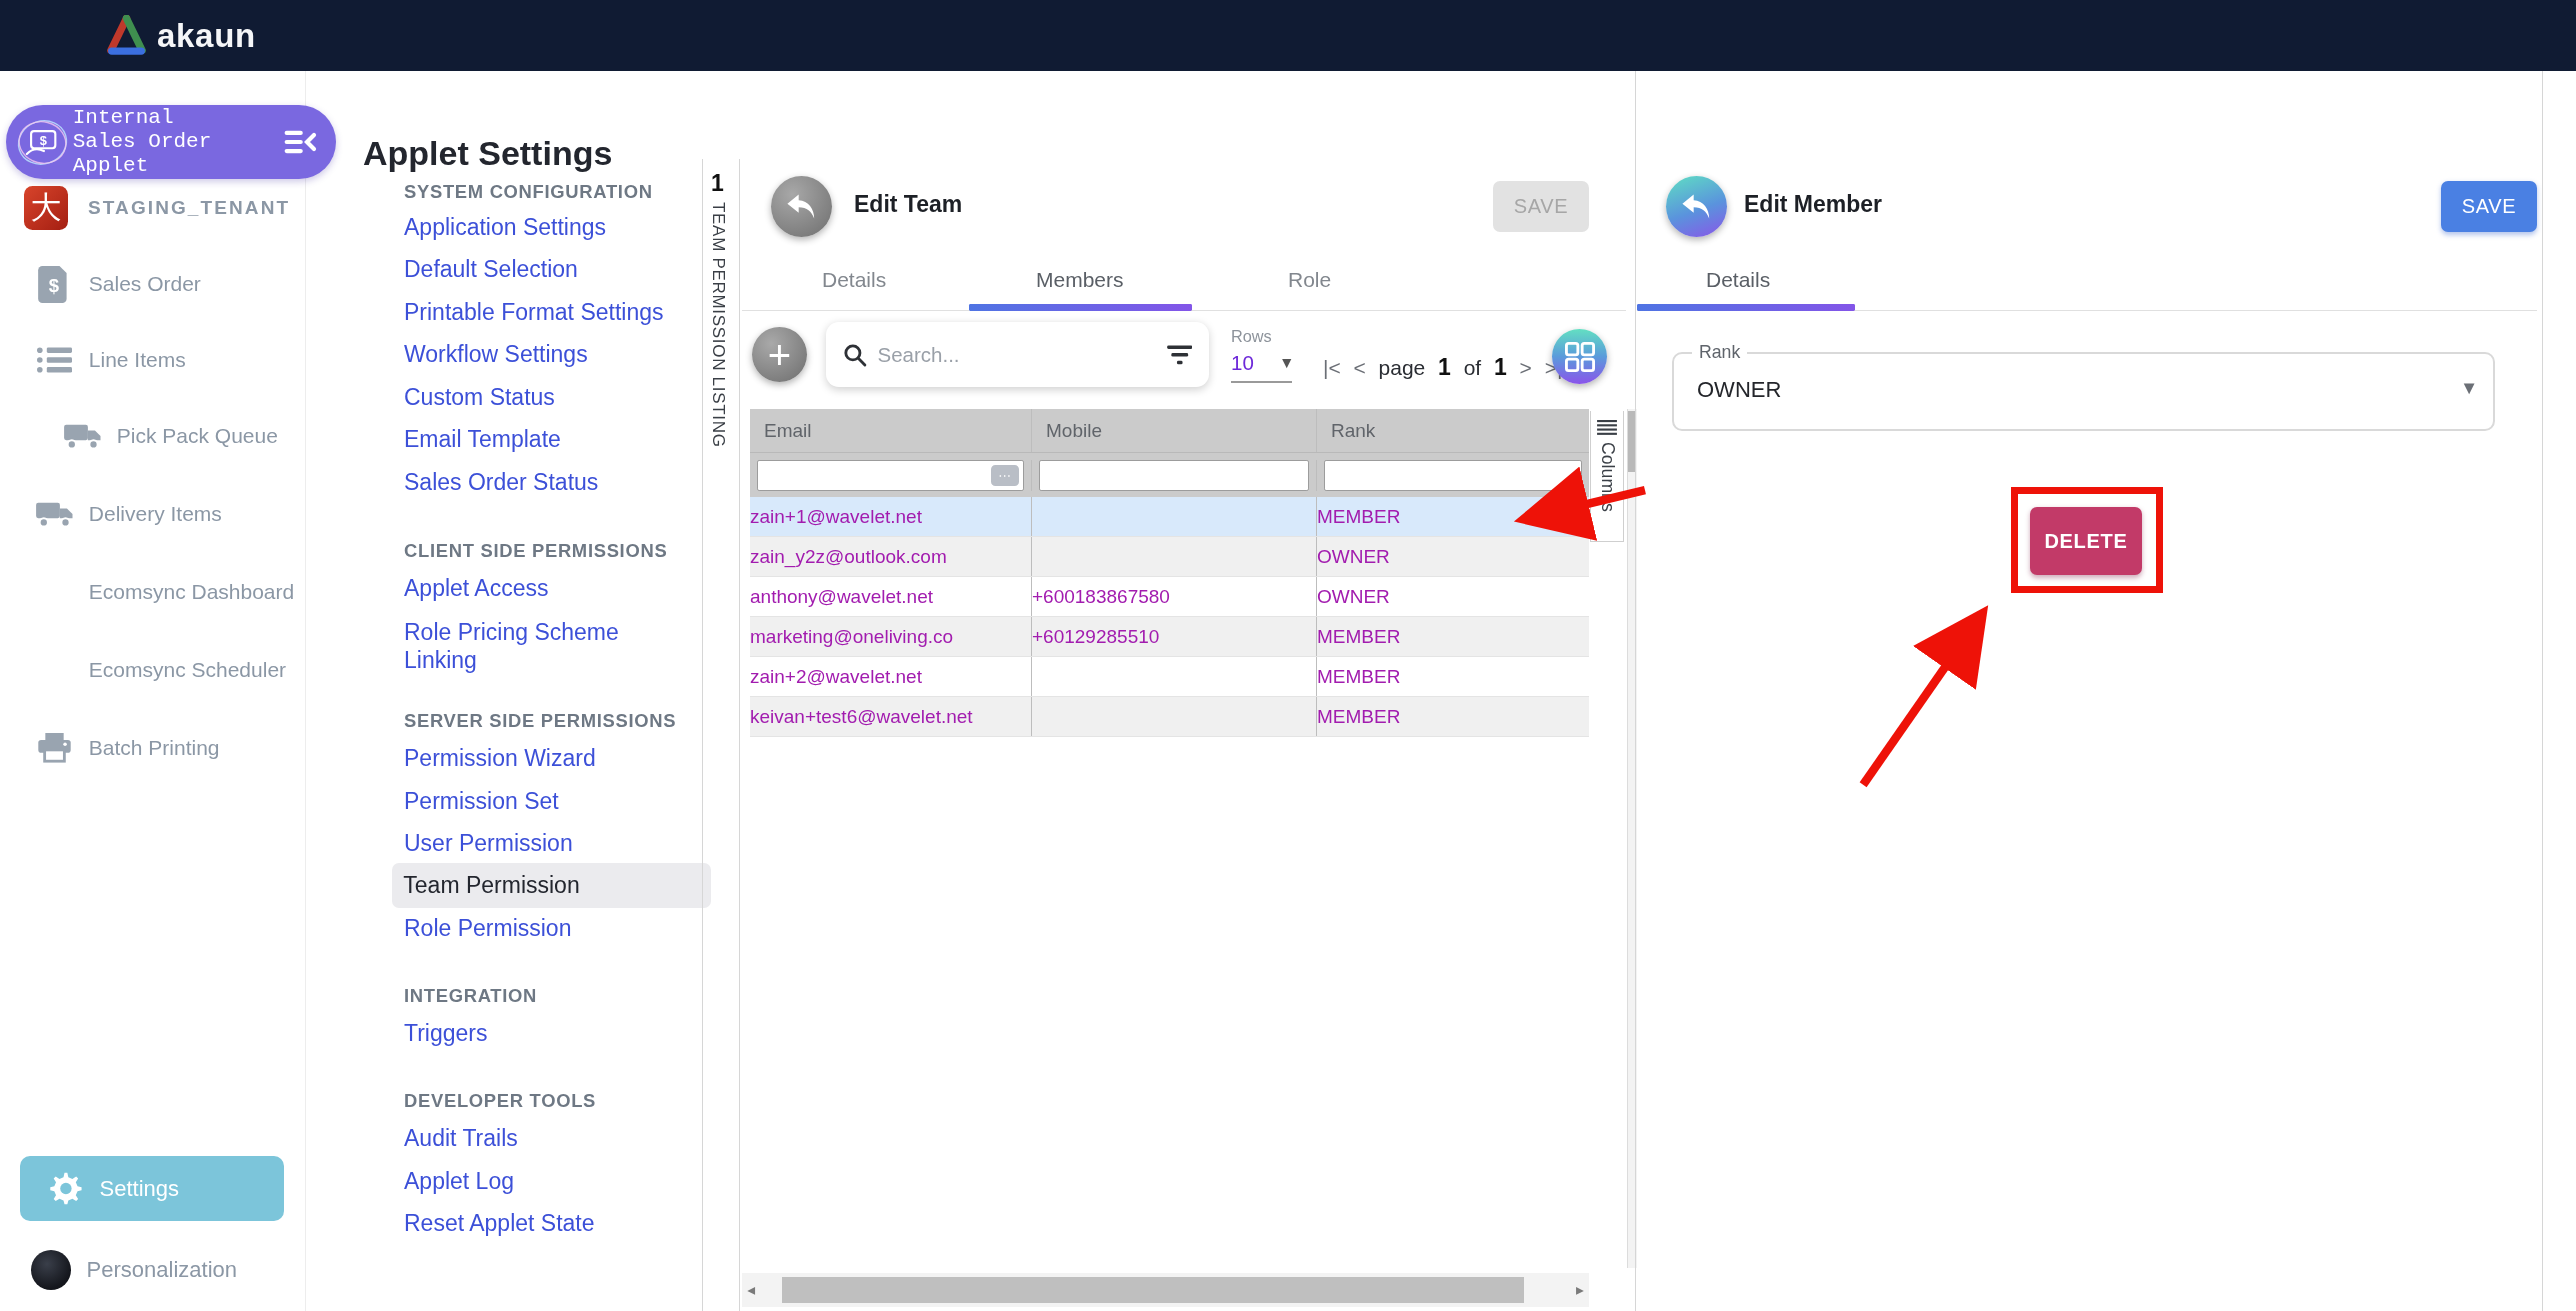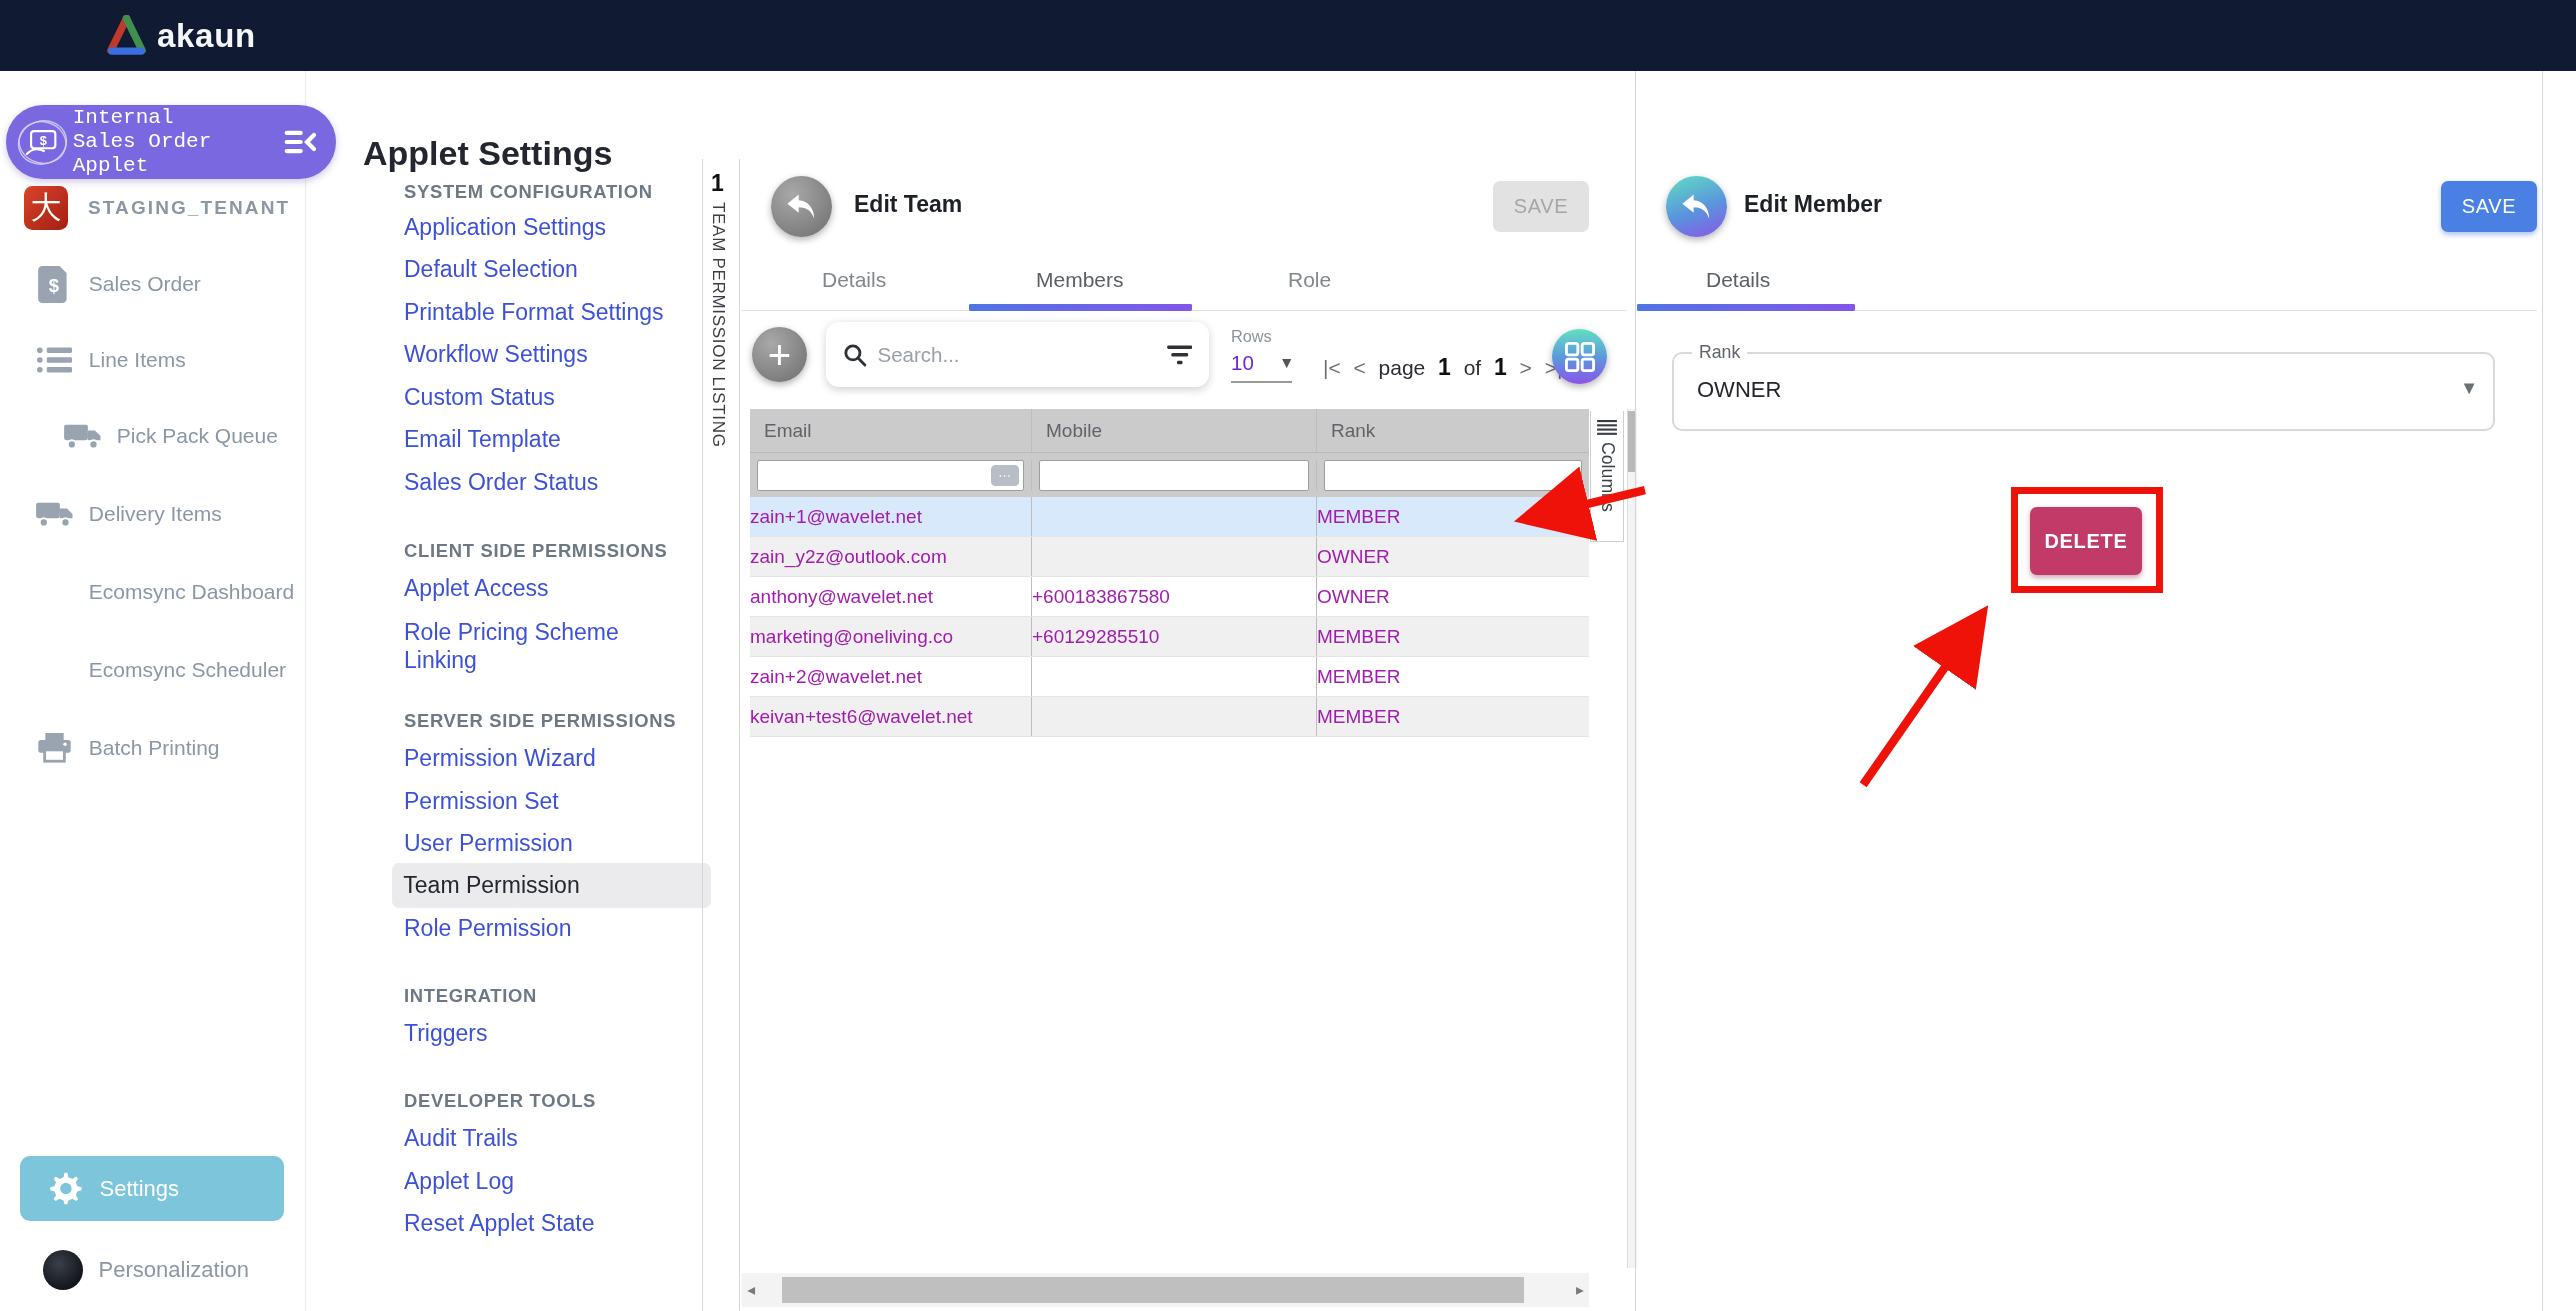--- a/index.html
+++ b/index.html
@@ -18,21 +18,21 @@
   .applet-title{font-size:21px;line-height:24px;font-weight:500;margin-left:0;width:170px;font-family:Liberation Mono, monospace;}
   .collapse-btn{margin-left:auto;margin-right:18.4px;display:flex;align-items:center;}
   .side-item{position:absolute;left:0;width:306px;height:50px;display:flex;align-items:center;color:#8b97a5;font-size:21px;}
   .side-item .ic{width:43px;display:flex;justify-content:center;margin-left:33px;margin-right:12.8px;flex:0 0 auto;}
   .side-item.noicon .ic{visibility:hidden;}
   .tenant-ic{width:44px;height:44px;border-radius:8.5px;background:linear-gradient(135deg,#d8442b,#a41f12);color:#fff;font-size:31px;display:flex;align-items:center;justify-content:center;margin-left:24px;margin-right:20px;}
   .tenant-label{font-size:19px;font-weight:bold;letter-spacing:2.1px;color:#8b97a5;}
   .settings-pill{position:absolute;left:20px;top:1085px;width:264px;height:65px;background:#7cc5da;border-radius:10px;display:flex;align-items:center;color:#fff;font-size:22px;}
   .settings-pill .ic{margin-left:25.5px;margin-right:17px;display:flex;}
   .avatar{width:40px;height:40px;border-radius:50%;background:radial-gradient(circle at 40% 35%,#3a3f4a,#14161c 70%);margin-left:31px;margin-right:15.6px;flex:0 0 auto;}
-  .personalization{position:absolute;left:12px;top:1173px;width:302px;height:51px;display:flex;align-items:center;color:#8b97a5;font-size:22px;}
+  .personalization{position:absolute;left:0;top:1173px;width:302px;height:51px;display:flex;align-items:center;color:#8b97a5;font-size:22px;}
 
   
   .page-title{position:absolute;left:363px;top:94px;font-size:34px;font-weight:bold;color:#23262e;margin-top:40px;}
   .menu-header{font-size:18.4px;font-weight:bold;color:#6e7884;letter-spacing:0.7px;margin:0;position:absolute;left:0;}
   .menu-link{font-size:23px;color:#3c50d8;position:absolute;left:0;cursor:pointer;}
   .menu-selected{position:absolute;left:-11.3px;width:319px;height:45px;background:#ebebee;border-radius:7px;display:flex;align-items:center;padding-left:11.3px;font-size:23px;color:#23262e;font-weight:500;}
 
   
   .vline{position:absolute;top:159px;bottom:0;width:1.4px;background:#d6d6d6;}
   .strip-num{position:absolute;left:711px;top:170px;font-size:23px;font-weight:bold;color:#111;}

